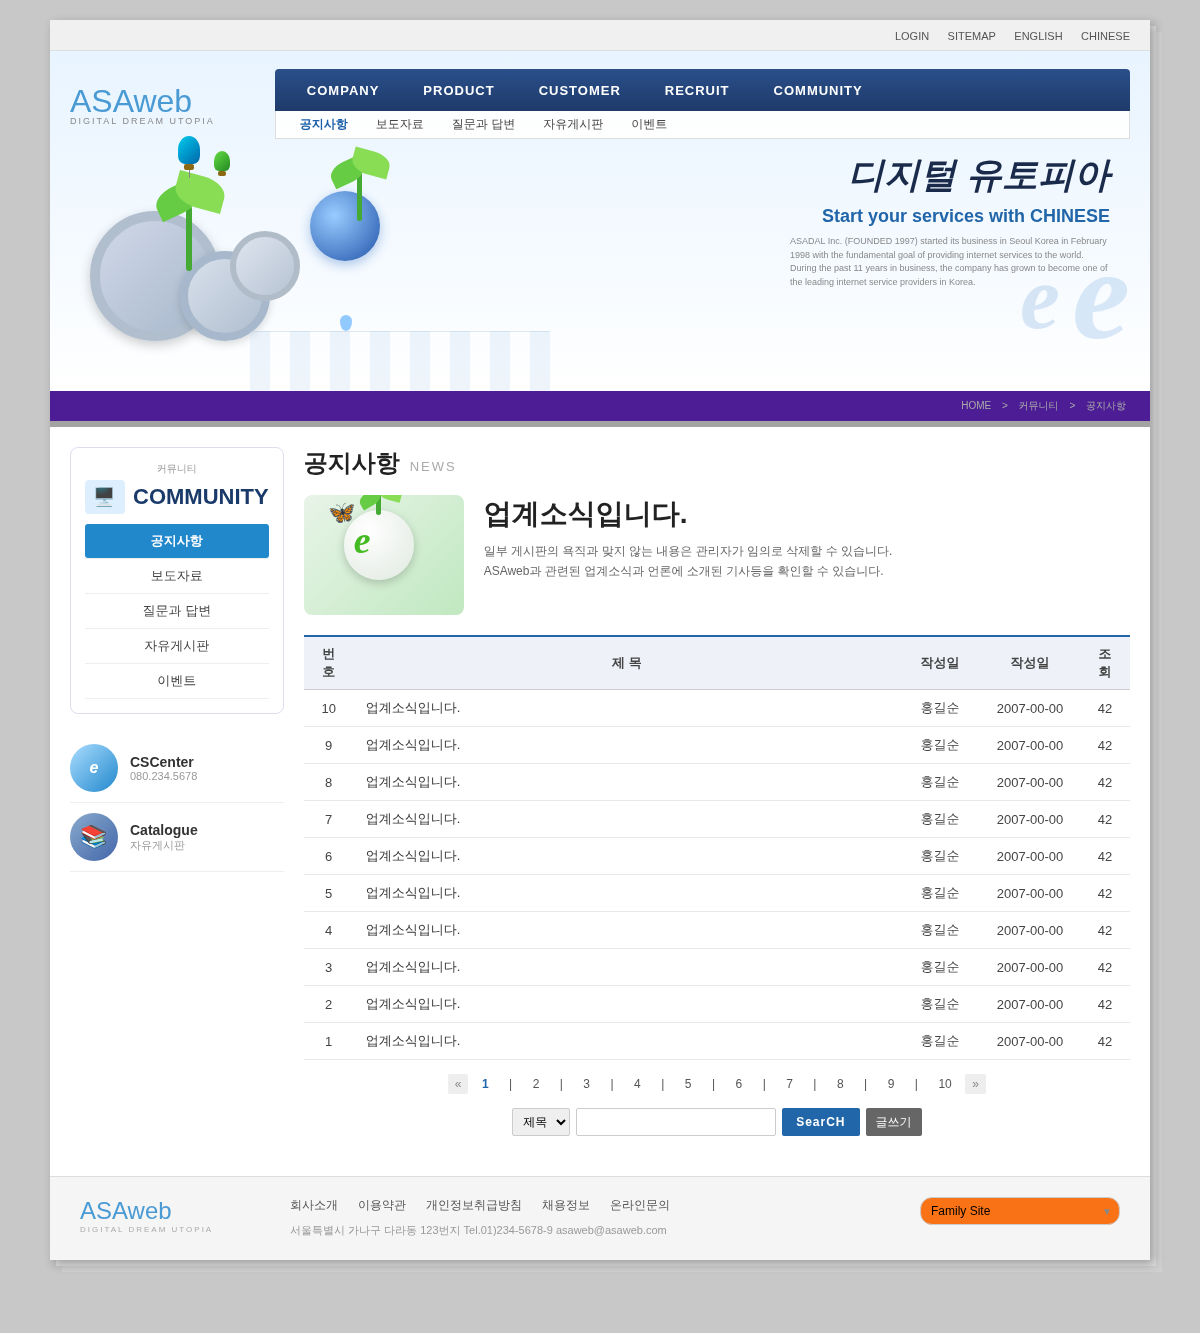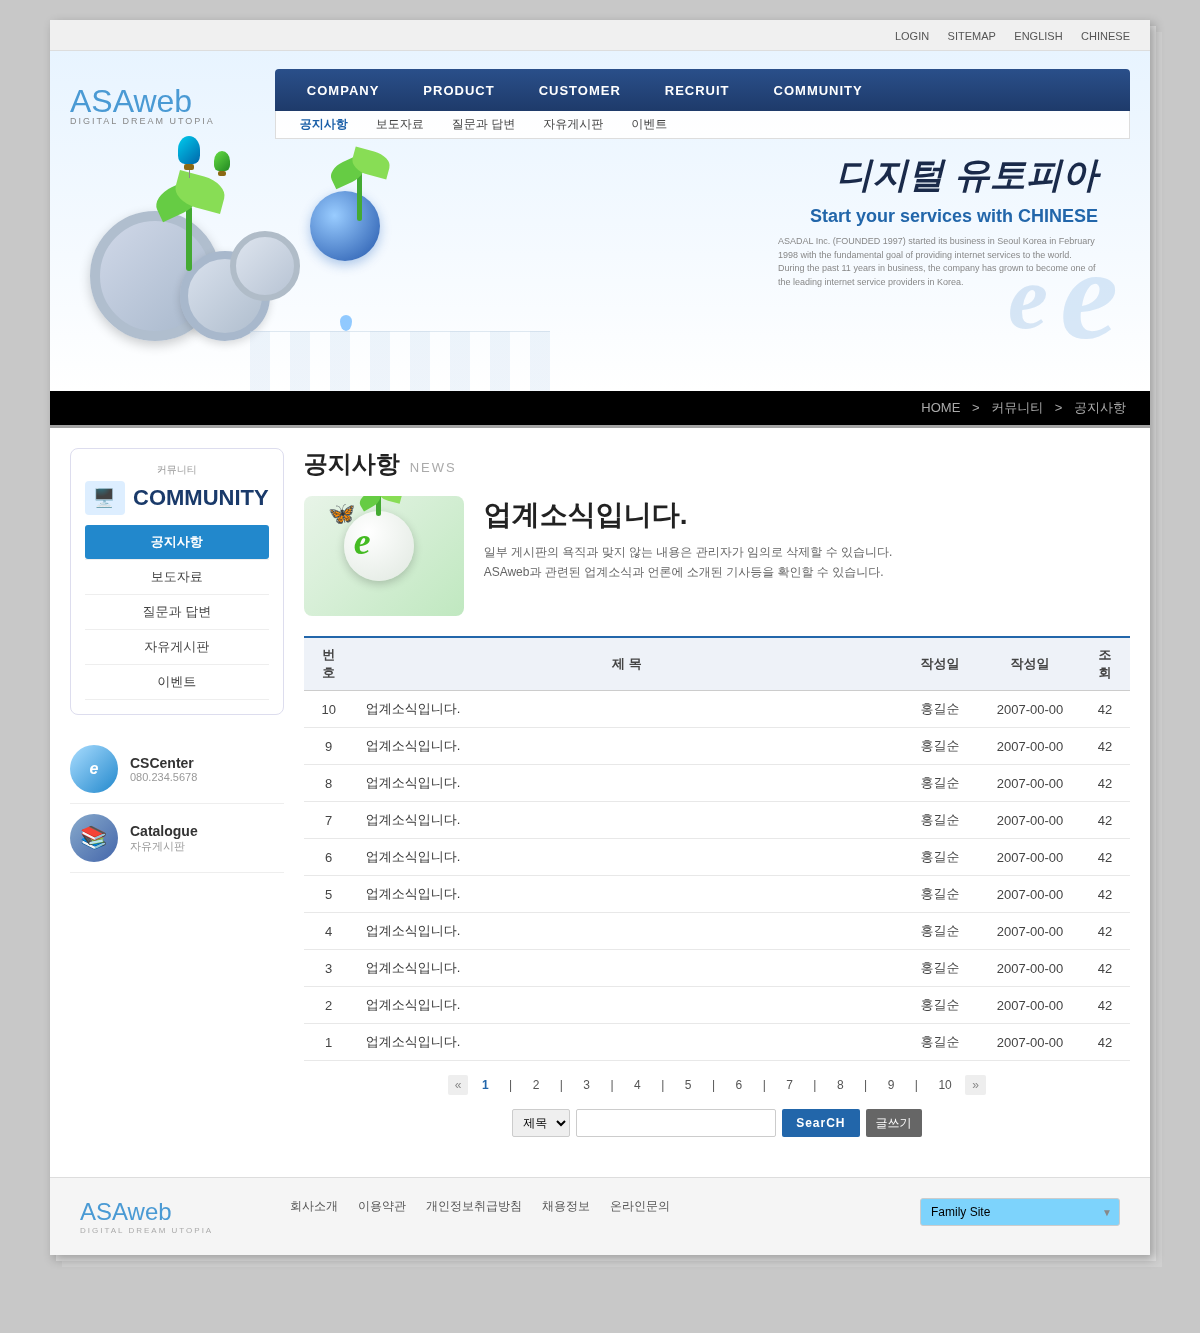--- a/index.html
+++ b/index.html
@@ -123,21 +123,21 @@
     }
     .sub-nav-bar a.active {
       color: #1a5fa8;
       font-weight: bold;
     }
 
     
     .hero-area {
       position: absolute;
       top: 80px;
-      left: 0; right: 12px;
+      left: 0; right: 0;
       height: 260px;
       overflow: hidden;
     }
 
     .hero-decorative {
       position: absolute;
       left: 0; top: 0;
       width: 500px;
       height: 260px;
     }
@@ -168,23 +168,23 @@
       max-width: 320px;
       text-align: left;
       line-height: 1.5;
       margin-top: 8px;
     }
 
     
     .breadcrumb-bar {
       text-align: right;
       padding: 8px 20px;
-      background: #000000;
-      border-bottom: 3px solid #a3a3a3;
-      font-size: 13px;
+      background: #4c1d95;
+      border-bottom: 6px solid #a3a3a3;
+      font-size: 10px;
       color: #888;
     }
     .breadcrumb-bar span { color: #aaa; margin: 0 4px; }
 
     
     .main-content {
       display: flex;
       padding: 20px;
       gap: 20px;
     }
@@ -481,22 +481,22 @@
       flex: 0 0 200px;
     }
     .family-select-wrap {
       position: relative;
     }
     .family-select {
       width: 200px;
       padding: 6px 30px 6px 10px;
       font-size: 12px;
       border: 1px solid #ccc;
-      border-radius: 3px;
-      background: #7dd3fc;
+      border-radius: 12px;
+      background: #f97316;
       appearance: none;
       cursor: pointer;
     }
     .family-select-arrow {
       position: absolute;
       right: 8px; top: 50%;
       transform: translateY(-50%);
       pointer-events: none;
       color: #888;
       font-size: 10px;
@@ -819,20 +819,21 @@
       </div>
 
       <div class="footer-links">
         <div class="footer-link-row">
           <a href="#">회사소개</a>
           <a href="#">이용약관</a>
           <a href="#">개인정보취급방침</a>
           <a href="#">채용정보</a>
           <a href="#">온라인문의</a>
         </div>
+        <div class="footer-corp-text">서울특별시 가나구 다라동 123번지  Tel.01)234-5678-9  asaweb@asaweb.com</div>
       </div>
 
       <div class="footer-family">
         <div class="family-select-wrap">
           <select class="family-select">
             <option>Family Site</option>
             <option>ASA Web</option>
             <option>ASA Mall</option>
           </select>
           <span class="family-select-arrow">▼</span>

